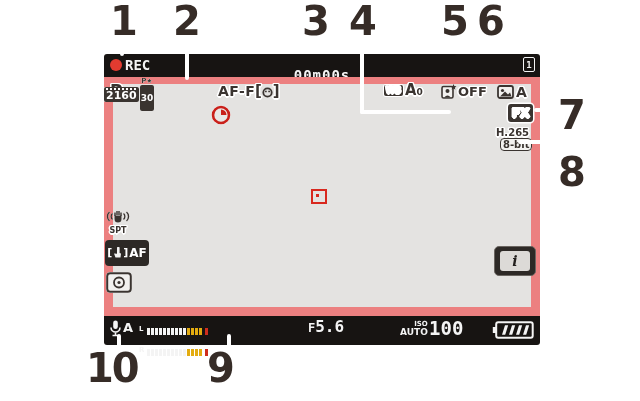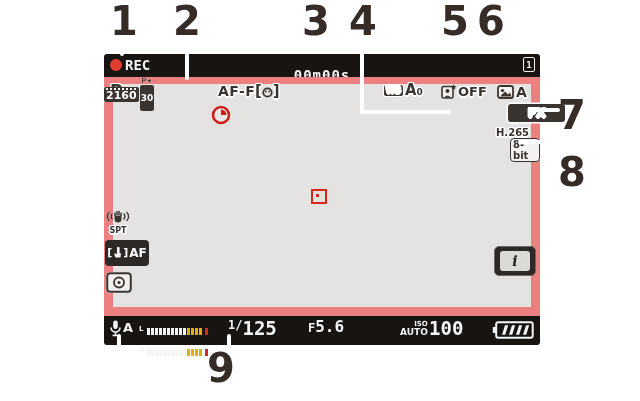--- a/index.html
+++ b/index.html
@@ -50,24 +50,24 @@
   .res-main { background:var(--glyph-dark); color:#fff; font-weight:bold; font-size:11px;
               padding:4px 2px 1px 2px; border-radius:2px; position:relative; line-height:10px;}
   .res-main::before { content:""; position:absolute; top:1px; left:2px; right:2px; height:2px;
               background:repeating-linear-gradient(90deg,#fff 0 2px,transparent 2px 4px); }
   .res-col { display:flex; flex-direction:column; margin-left:1px; align-items:center; }
   .res-q { font-size:7px; font-weight:bold; color:var(--glyph-dark); line-height:8px; }
   .res-rate { background:var(--glyph-dark); color:#fff; font-weight:bold; font-size:9px;
               padding:8px 1px; border-radius:2px; line-height:10px; }
 
   .fx-badge { left:404px; top:27px; background:var(--glyph-dark); color:#fff; font-weight:bold;
-              font-size:12px; padding:2px 20px; border-radius:3px; box-shadow:0 0 0 1.5px #fff; }
+              font-size:12px; padding:2px 4px; border-radius:3px; box-shadow:0 0 0 1.5px #fff; }
 
   .codec { left:392px; top:50px; font-size:10px; line-height:11px; }
-  .bitdepth { left:406px; top:61px; font-size:10px; line-height:11px; background:#f3f2f0;
+  .bitdepth { left:396px; top:61px; font-size:10px; line-height:11px; background:#f3f2f0;
               border:1.5px solid var(--glyph-dark); border-radius:4px; padding:0 2px;
               color:var(--glyph-dark); font-weight:bold; position:absolute; }
 
   .focus-box { position:absolute; left:207px; top:112px; width:16px; height:15px;
                border:2.5px solid var(--focus-red); }
   .focus-dot { position:absolute; left:3px; top:2.5px; width:3px; height:3px; background:var(--focus-red); }
 
   .vr { left:1px; top:132px; text-align:center; width:26px; }
   .vr-label { font-size:8px; line-height:8px; margin-top:-1px; }
 
@@ -256,23 +256,20 @@
         <div class="meter-row">
           <span class="ch">L</span>
           <span><span class="mbar w"></span><span class="mbar w"></span><span class="mbar w"></span><span class="mbar w"></span><span class="mbar w"></span><span class="mbar w"></span><span class="mbar w"></span><span class="mbar w"></span><span class="mbar w"></span><span class="mbar w"></span><span class="mbar y"></span><span class="mbar y"></span><span class="mbar y"></span><span class="mbar y"></span><span class="mbar r"></span></span>
         </div>
         <div class="meter-row">
           <span class="ch">R</span>
           <span><span class="mbar w"></span><span class="mbar w"></span><span class="mbar w"></span><span class="mbar w"></span><span class="mbar w"></span><span class="mbar w"></span><span class="mbar w"></span><span class="mbar w"></span><span class="mbar w"></span><span class="mbar w"></span><span class="mbar y"></span><span class="mbar y"></span><span class="mbar y"></span><span class="mbar y"></span><span class="mbar r"></span></span>
         </div>
       </div>
 
-      <div class="shutter">
-        <span class="sh-pre">1/</span><span class="sh-val">125</span>
-      </div>
 
       <div class="aperture">
         <span class="ap-pre">F</span><span class="ap-val">5.6</span>
       </div>
 
       <div class="iso-stack">
         <span class="iso-l">ISO</span>
         <span class="iso-m">AUTO</span>
       </div>
       <span class="iso-val">100</span>
@@ -304,14 +301,15 @@
 
   <div class="callout c1">1</div>
   <div class="callout c2">2</div>
   <div class="callout c3">3</div>
   <div class="callout c4">4</div>
   <div class="callout c5">5</div>
   <div class="callout c6">6</div>
   <div class="callout c7">7</div>
   <div class="callout c8">8</div>
   <div class="callout c9">9</div>
+  <div class="callout c10">10</div>
 
 </div>
 
 </body></html>

